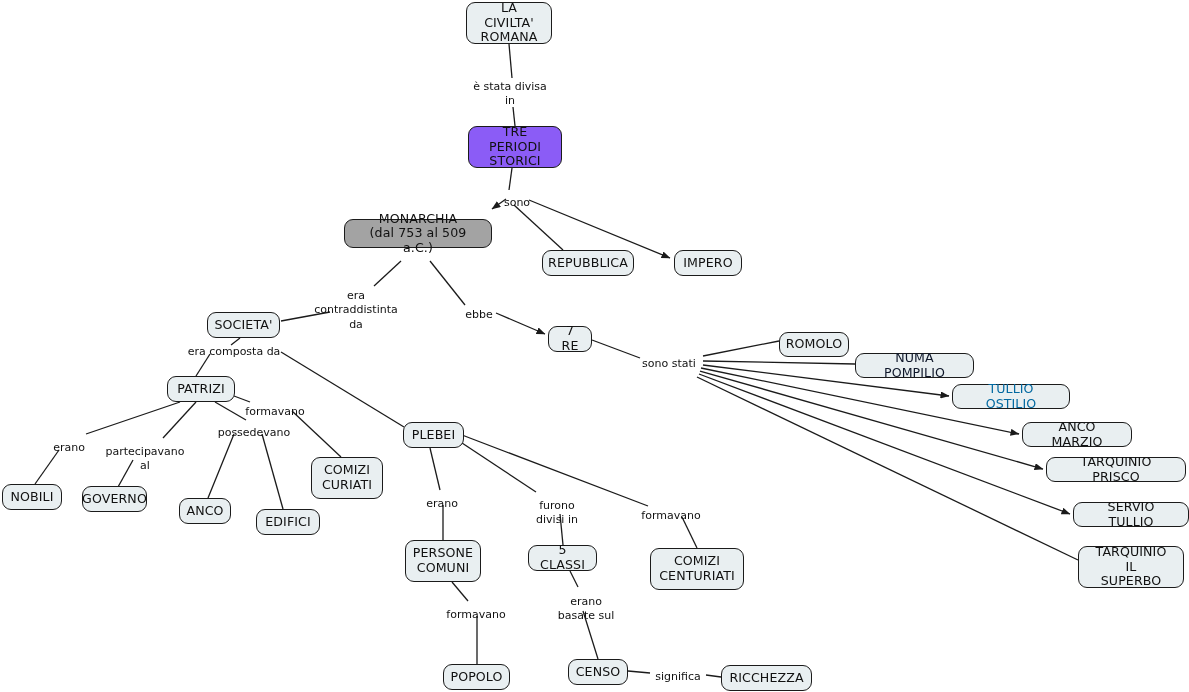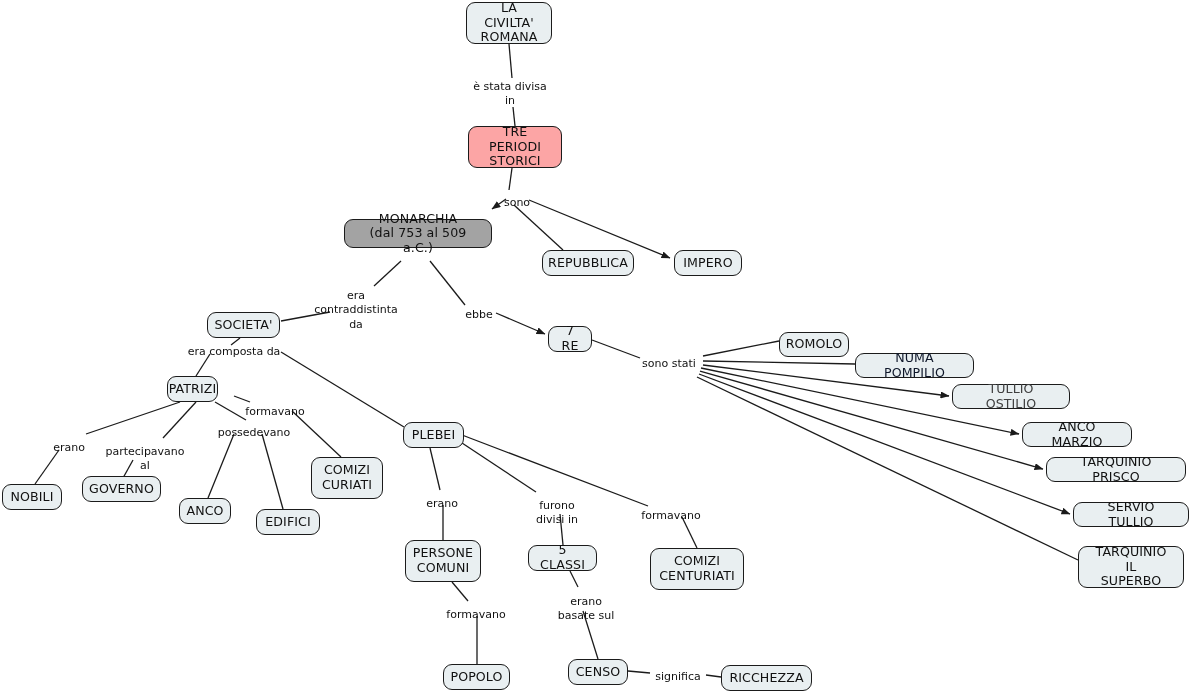--- a/index.html
+++ b/index.html
@@ -109,47 +109,47 @@
         <path d="M 701,368 L 1019,434" fill="none" stroke="#1b1b1b" stroke-width="1.3" marker-end="url(#arrowhead)"></path>
         <path d="M 700,371 L 1043,469" fill="none" stroke="#1b1b1b" stroke-width="1.3" marker-end="url(#arrowhead)"></path>
         <path d="M 699,374 L 1070,514" fill="none" stroke="#1b1b1b" stroke-width="1.3" marker-end="url(#arrowhead)"></path>
         <path d="M 697,377 L 1078,560" fill="none" stroke="#1b1b1b" stroke-width="1.3"></path>
       </g>
   </svg>
 
   <div id="node-layer">
       <div class="node" style="left: 466px; top: 2px; width: 86px; height: 42px; background: rgb(233, 239, 241); border-color: rgb(27, 27, 27); color: rgb(17, 17, 17);">LA CIVILTA'
 ROMANA</div>
-      <div class="node" style="left: 468px; top: 126px; width: 94px; height: 42px; background: #fca5a5; border-color: rgb(27, 27, 27); color: rgb(17, 17, 17);">TRE PERIODI
+      <div class="node" style="left: 468px; top: 126px; width: 94px; height: 42px; background: #8b5cf6; border-color: rgb(27, 27, 27); color: rgb(17, 17, 17);">TRE PERIODI
 STORICI</div>
       <div class="node" style="left: 344px; top: 219px; width: 148px; height: 29px; background: #a3a3a3; border-color: rgb(27, 27, 27); color: rgb(17, 17, 17);">MONARCHIA
 (dal 753 al 509 a.C.)</div>
       <div class="node" style="left: 542px; top: 250px; width: 92px; height: 26px; background: rgb(233, 239, 241); border-color: rgb(27, 27, 27); color: rgb(17, 17, 17);">REPUBBLICA</div>
       <div class="node" style="left: 674px; top: 250px; width: 68px; height: 26px; background: rgb(233, 239, 241); border-color: rgb(27, 27, 27); color: rgb(17, 17, 17);">IMPERO</div>
       <div class="node" style="left: 207px; top: 312px; width: 73px; height: 26px; background: rgb(233, 239, 241); border-color: rgb(27, 27, 27); color: rgb(17, 17, 17);">SOCIETA'</div>
       <div class="node" style="left: 548px; top: 326px; width: 44px; height: 26px; background: rgb(233, 239, 241); border-color: rgb(27, 27, 27); color: rgb(17, 17, 17);">7 RE</div>
-      <div class="node" style="left: 167px; top: 376px; width: 51px; height: 26px; background: rgb(233, 239, 241); border-color: rgb(27, 27, 27); color: rgb(17, 17, 17);">PATRIZI</div>
+      <div class="node" style="left: 167px; top: 376px; width: 68px; height: 26px; background: rgb(233, 239, 241); border-color: rgb(27, 27, 27); color: rgb(17, 17, 17);">PATRIZI</div>
       <div class="node" style="left: 403px; top: 422px; width: 61px; height: 26px; background: rgb(233, 239, 241); border-color: rgb(27, 27, 27); color: rgb(17, 17, 17);">PLEBEI</div>
       <div class="node" style="left: 2px; top: 484px; width: 60px; height: 26px; background: rgb(233, 239, 241); border-color: rgb(27, 27, 27); color: rgb(17, 17, 17);">NOBILI</div>
-      <div class="node" style="left: 82px; top: 476px; width: 79px; height: 26px; background: rgb(233, 239, 241); border-color: rgb(27, 27, 27); color: rgb(17, 17, 17);">GOVERNO</div>
+      <div class="node" style="left: 82px; top: 486px; width: 65px; height: 26px; background: rgb(233, 239, 241); border-color: rgb(27, 27, 27); color: rgb(17, 17, 17);">GOVERNO</div>
       <div class="node" style="left: 179px; top: 498px; width: 52px; height: 26px; background: rgb(233, 239, 241); border-color: rgb(27, 27, 27); color: rgb(17, 17, 17);">ANCO</div>
       <div class="node" style="left: 256px; top: 509px; width: 64px; height: 26px; background: rgb(233, 239, 241); border-color: rgb(27, 27, 27); color: rgb(17, 17, 17);">EDIFICI</div>
       <div class="node" style="left: 311px; top: 457px; width: 72px; height: 42px; background: rgb(233, 239, 241); border-color: rgb(27, 27, 27); color: rgb(17, 17, 17);">COMIZI
 CURIATI</div>
       <div class="node" style="left: 405px; top: 540px; width: 76px; height: 42px; background: rgb(233, 239, 241); border-color: rgb(27, 27, 27); color: rgb(17, 17, 17);">PERSONE
 COMUNI</div>
       <div class="node" style="left: 528px; top: 545px; width: 69px; height: 26px; background: rgb(233, 239, 241); border-color: rgb(27, 27, 27); color: rgb(17, 17, 17);">5 CLASSI</div>
       <div class="node" style="left: 650px; top: 548px; width: 94px; height: 42px; background: rgb(233, 239, 241); border-color: rgb(27, 27, 27); color: rgb(17, 17, 17);">COMIZI
 CENTURIATI</div>
       <div class="node" style="left: 443px; top: 664px; width: 67px; height: 26px; background: rgb(233, 239, 241); border-color: rgb(27, 27, 27); color: rgb(17, 17, 17);">POPOLO</div>
       <div class="node" style="left: 568px; top: 659px; width: 60px; height: 26px; background: rgb(233, 239, 241); border-color: rgb(27, 27, 27); color: rgb(17, 17, 17);">CENSO</div>
       <div class="node" style="left: 721px; top: 665px; width: 91px; height: 26px; background: rgb(233, 239, 241); border-color: rgb(27, 27, 27); color: rgb(17, 17, 17);">RICCHEZZA</div>
       <div class="node" style="left: 779px; top: 332px; width: 70px; height: 25px; background: rgb(233, 239, 241); border-color: rgb(27, 27, 27); color: rgb(17, 17, 17);">ROMOLO</div>
       <div class="node" style="left: 855px; top: 353px; width: 119px; height: 25px; background: rgb(233, 239, 241); border-color: rgb(27, 27, 27); color: #0f172a;">NUMA POMPILIO</div>
-      <div class="node" style="left: 952px; top: 384px; width: 118px; height: 25px; background: rgb(233, 239, 241); border-color: rgb(27, 27, 27); color: #404040;">TULLIO OSTILIO</div>
+      <div class="node" style="left: 952px; top: 384px; width: 118px; height: 25px; background: rgb(233, 239, 241); border-color: rgb(27, 27, 27); color: #0369a1;">TULLIO OSTILIO</div>
       <div class="node" style="left: 1022px; top: 422px; width: 110px; height: 25px; background: rgb(233, 239, 241); border-color: rgb(27, 27, 27); color: rgb(17, 17, 17);">ANCO MARZIO</div>
       <div class="node" style="left: 1046px; top: 457px; width: 140px; height: 25px; background: rgb(233, 239, 241); border-color: rgb(27, 27, 27); color: rgb(17, 17, 17);">TARQUINIO PRISCO</div>
       <div class="node" style="left: 1073px; top: 502px; width: 116px; height: 25px; background: rgb(233, 239, 241); border-color: rgb(27, 27, 27); color: rgb(17, 17, 17);">SERVIO TULLIO</div>
       <div class="node" style="left: 1078px; top: 546px; width: 106px; height: 42px; background: rgb(233, 239, 241); border-color: rgb(27, 27, 27); color: rgb(17, 17, 17);">TARQUINIO IL
 SUPERBO</div>
     </div>
   <div id="label-layer">
       <div class="link-label" style="left: 510px; top: 80px; color: rgb(17, 17, 17);">è stata divisa
 in</div>
       <div class="link-label" style="left: 517px; top: 196px; color: rgb(17, 17, 17);">sono</div>

